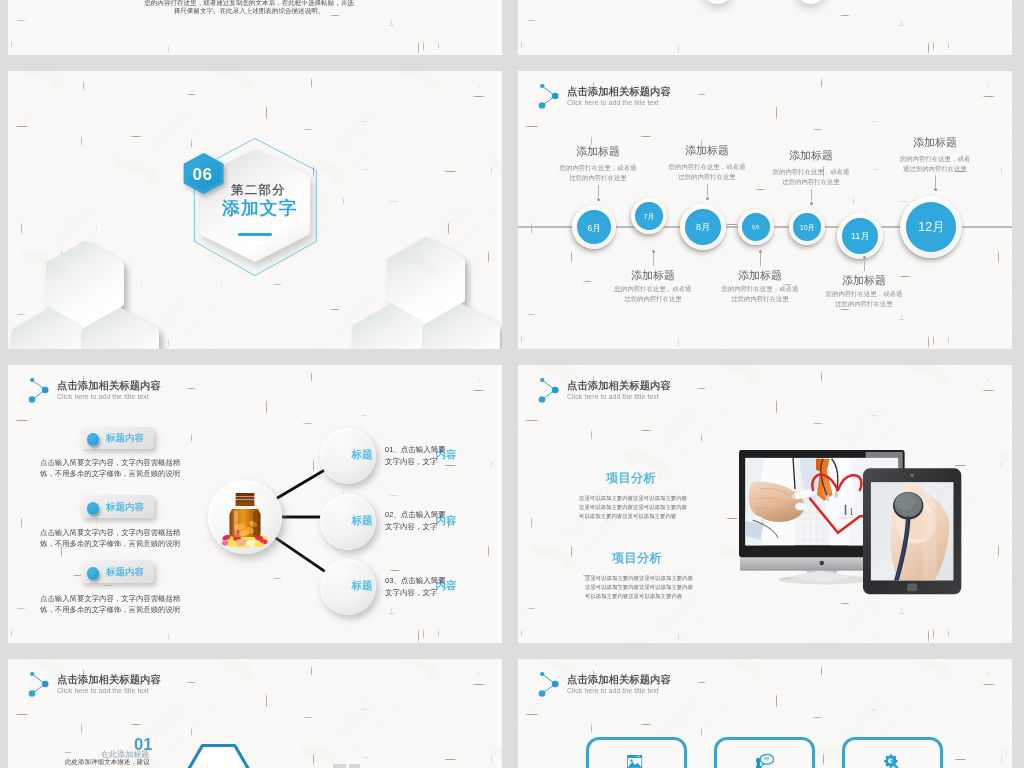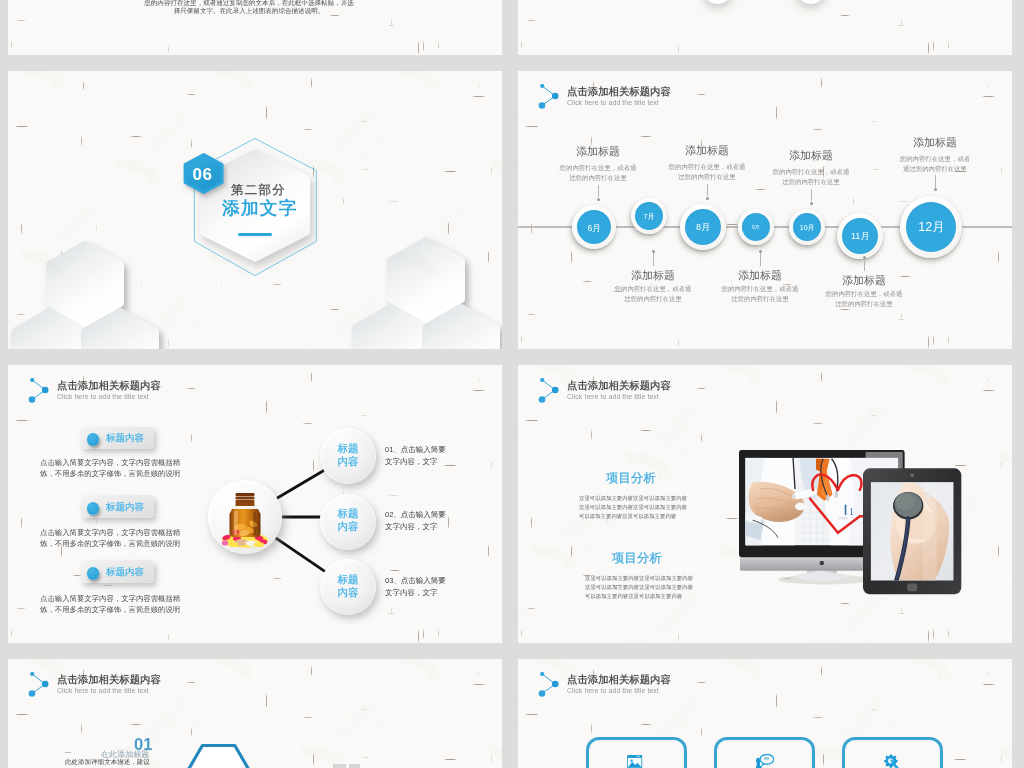--- a/index.html
+++ b/index.html
@@ -41,21 +41,21 @@
       box-shadow:2.5px 3.5px 5px rgba(150,150,150,.5);}
   .s4pill .dot{position:absolute;left:5.6px;top:6.8px;width:12.5px;height:12.5px;border-radius:50%;
       background:radial-gradient(circle at 36% 30%,#49b6e6,#1f9ad3);box-shadow:1.5px 2.5px 3px rgba(90,90,90,.5);}
   .s4pill .lbl{position:absolute;left:24.9px;top:6.5px;font-size:38px;line-height:38px;color:#4fb8e8;
       font-weight:bold;transform:scale(.25);transform-origin:0 0;white-space:nowrap;}
   .s4txt{position:absolute;font-size:29.5px;color:#4a4a4a;line-height:47px;white-space:nowrap;
       transform:scale(.25);transform-origin:0 0;}
   .s4circ{position:absolute;width:56px;height:56px;border-radius:50%;
       background:radial-gradient(circle at 34% 24%,#fbfbfb 6%,#f2f2f2 52%,#dedede 100%);
       box-shadow:2.5px 4px 7px rgba(140,140,140,.5), inset 1.5px 2px 4px rgba(255,255,255,.95);
-      display:flex;flex-direction:column;align-items:center;justify-content:center;}
+      display:flex;flex-direction:row;align-items:center;}
   .s4circ span{font-size:42px;color:#4fb8e8;font-weight:bold;line-height:52px;
       transform:scale(.25);transform-origin:50% 50%;height:12.9px;white-space:nowrap;position:relative;top:-6.5px}
   .s4rt{position:absolute;font-size:30px;color:#3c3c3c;line-height:49px;white-space:nowrap;
       transform:scale(.25);transform-origin:0 0;}
   
   .s5ttl{position:absolute;font-size:49px;line-height:49px;color:#4fb3e3;font-weight:bold;letter-spacing:1px;white-space:nowrap;transform:scale(.25);transform-origin:0 0;}
   .s5txt{position:absolute;font-size:21.6px;color:#5e5e5e;line-height:37.5px;white-space:nowrap;transform:scale(.25);transform-origin:0 0;}
   
   .s6num{position:absolute;font-size:66px;line-height:66px;color:#4c9ec9;font-weight:bold;
       white-space:nowrap;transform:scale(.25);transform-origin:0 0;}

